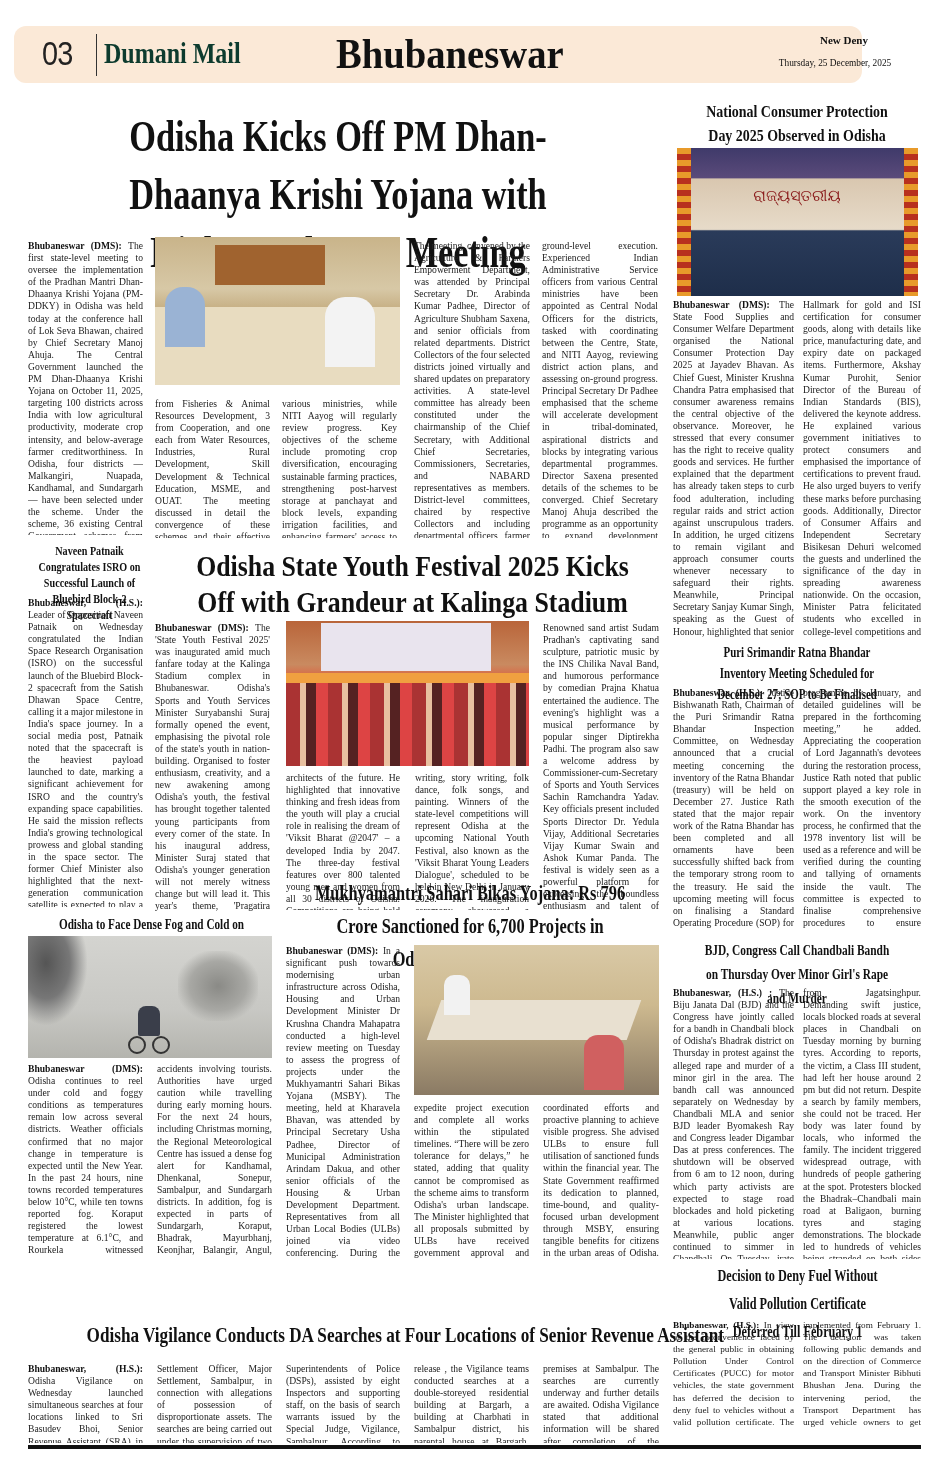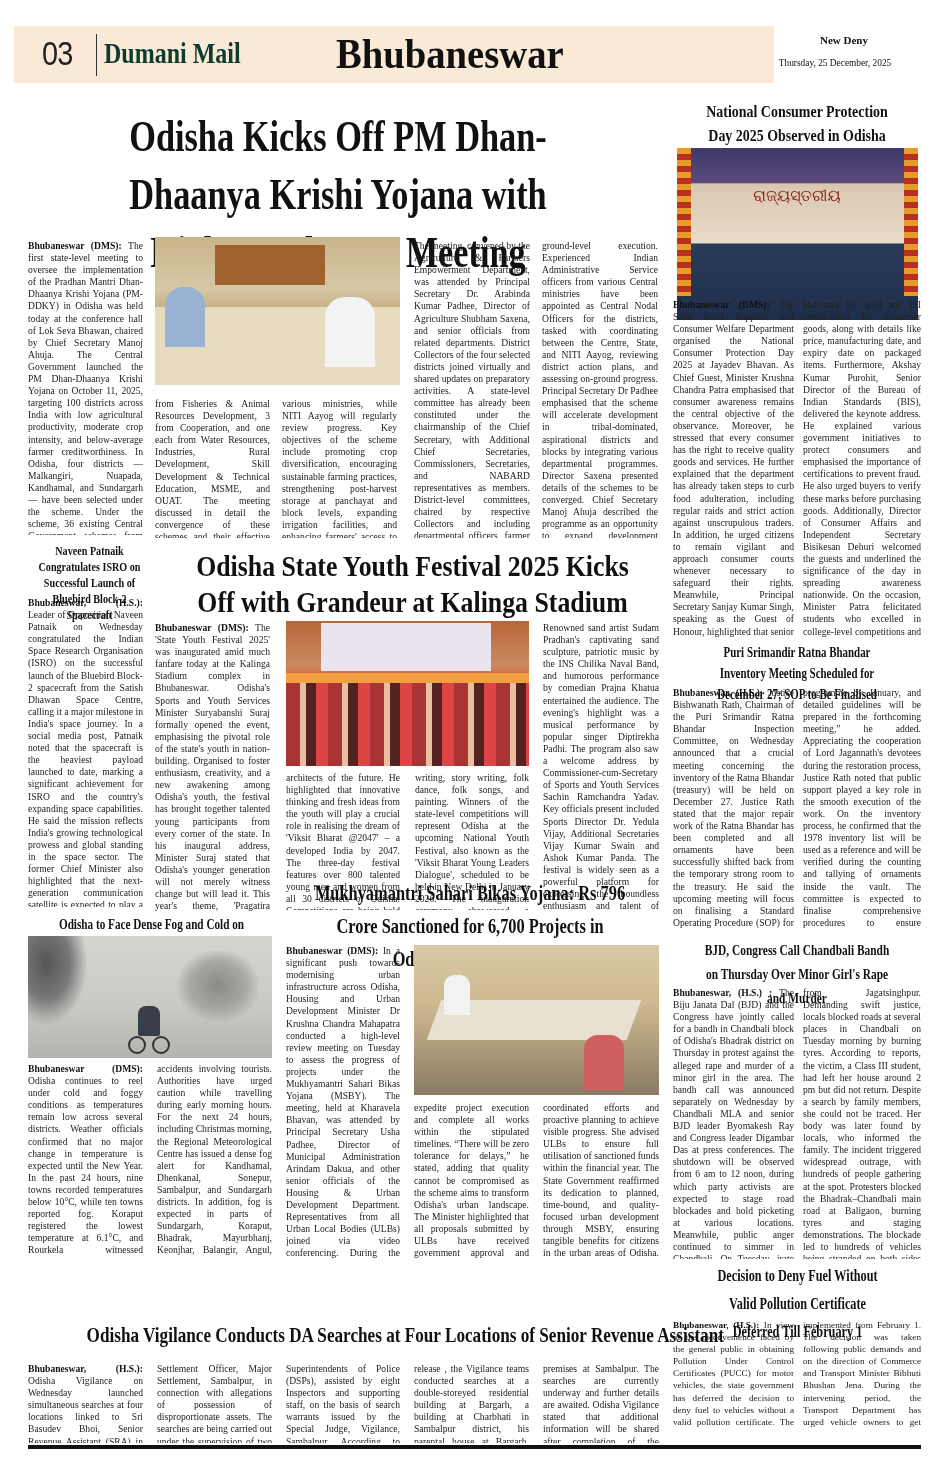--- a/index.html
+++ b/index.html
@@ -1,18 +1,18 @@
 <!DOCTYPE html>
 <html><head>
 <meta charset="utf-8">
 <style>
 *{box-sizing:border-box;margin:0;padding:0}
 body{width:945px;height:1473px;background:#fff;font-family:"Liberation Serif",serif;color:#111;position:relative;overflow:hidden}
 .abs{position:absolute}
-.masthead{left:14px;top:26px;width:760px;height:57px;background:#fbe9d7;}
+.masthead{left:14px;top:26px;width:848px;height:57px;background:#fbe9d7;border-radius:12px;}
 .pg{left:28px;top:8px;font-size:34px;font-family:"Liberation Sans",sans-serif;font-weight:300;color:#222;letter-spacing:-1px;transform:scaleX(.85);transform-origin:left}
 .vbar{left:82px;top:8px;width:1px;height:42px;background:#333}
 .paper{left:90px;top:10px;font-size:30px;font-weight:bold;color:#0d3b2e;font-family:"Liberation Serif",serif;transform:scaleX(.8);transform-origin:left;white-space:nowrap}
 .city{left:322px;top:4px;font-size:42px;font-weight:bold;color:#111;transform:scaleX(.92);transform-origin:left;white-space:nowrap}
 .loc{left:760px;top:8px;width:140px;text-align:center;font-size:11px;font-weight:bold}
 .date{left:736px;top:30px;width:170px;text-align:center;font-size:11px;transform:scaleX(.85)}
 h1,h2,h3{font-weight:bold;text-align:center;line-height:1.05}
 .hmain{left:18px;top:108px;width:640px;font-size:44px;line-height:58px;font-family:"Liberation Serif",serif;transform:scaleX(.78);transform-origin:center}
 .col{font-size:10px;line-height:12.1px;text-align:justify;color:#222}
 .col b{color:#111}
@@ -39,21 +39,21 @@
   <div class="abs" style="left:0;top:70px;width:245px;height:78px;background:#e8dcc0"></div>
   <div class="abs" style="left:10px;top:50px;width:40px;height:60px;background:#9ab3d4;border-radius:18px 18px 0 0"></div>
   <div class="abs" style="left:170px;top:60px;width:50px;height:70px;background:#f3f3f3;border-radius:20px 20px 0 0"></div>
 </div>
 <div class="abs col" style="left:155px;top:398px;width:115px;height:140px;font-size:9.6px;overflow:hidden">from Fisheries &amp; Animal Resources Development, 3 from Cooperation, and one each from Water Resources, Industries, Rural Development, Skill Development &amp; Technical Education, MSME, and OUAT. The meeting discussed in detail the convergence of these schemes and their effective implementation. The Agriculture &amp; Farmers' Welfare Ministry of the Government of India will play a key coordinating role with</div>
 <div class="abs col" style="left:282px;top:398px;width:115px;height:140px;font-size:9.6px;overflow:hidden">various ministries, while NITI Aayog will regularly review progress. Key objectives of the scheme include promoting crop diversification, encouraging sustainable farming practices, strengthening post-harvest storage at panchayat and block levels, expanding irrigation facilities, and enhancing farmers' access to long- and short-term credit to boost their economic growth.</div>
 <div class="abs col" style="left:414px;top:240px;width:116px;height:298px;font-size:9.6px;overflow:hidden">The meeting, convened by the Agriculture &amp; Farmers Empowerment Department, was attended by Principal Secretary Dr. Arabinda Kumar Padhee, Director of Agriculture Shubham Saxena, and senior officials from related departments. District Collectors of the four selected districts joined virtually and shared updates on preparatory activities. A state-level committee has already been constituted under the chairmanship of the Chief Secretary, with Additional Chief Secretaries, Commissioners, Secretaries, and NABARD representatives as members. District-level committees, chaired by respective Collectors and including departmental officers, farmer representatives, and other stakeholders, have also been formed. The state committee will regularly monitor implementation, while district committees will oversee</div>
 <div class="abs col" style="left:542px;top:240px;width:116px;height:298px;font-size:9.6px;overflow:hidden">ground-level execution. Experienced Indian Administrative Service officers from various Central ministries have been appointed as Central Nodal Officers for the districts, tasked with coordinating between the Centre, State, and NITI Aayog, reviewing district action plans, and assessing on-ground progress. Principal Secretary Dr Padhee emphasised that the scheme will accelerate development in tribal-dominated, aspirational districts and blocks by integrating various departmental programmes. Director Saxena presented details of the schemes to be converged. Chief Secretary Manoj Ahuja described the programme as an opportunity to expand development activities in the targeted districts and sought full cooperation from Central secretaries, NITI Aayog, and state and district officials for its successful implementation.</div>
 
 <h2 class="abs" style="left:672px;top:100px;width:250px;font-size:17px;line-height:24px;transform:scaleX(.82);transform-origin:center">National Consumer Protection Day 2025 Observed in Odisha</h2>
-<div class="abs photo" style="left:677px;top:148px;width:241px;height:172px;background:linear-gradient(180deg,#3f3a6a 0%,#5a4a7a 20%,#d9c7b0 21%,#e7dbc9 55%,#2a3b5a 56%,#1e2e4a 100%)">
+<div class="abs photo" style="left:677px;top:148px;width:241px;height:148px;background:linear-gradient(180deg,#3f3a6a 0%,#5a4a7a 20%,#d9c7b0 21%,#e7dbc9 55%,#2a3b5a 56%,#1e2e4a 100%)">
   <div class="abs" style="left:60px;top:38px;width:120px;text-align:center;font-size:16px;color:#8a1a1a;font-family:'DejaVu Sans',sans-serif">ରାଜ୍ୟସ୍ତରୀୟ</div>
   <div class="abs" style="left:0;top:0;width:14px;height:148px;background:repeating-linear-gradient(180deg,#e89a2a 0 6px,#b8301e 6px 12px)"></div>
   <div class="abs" style="right:0;top:0;width:14px;height:148px;background:repeating-linear-gradient(180deg,#e89a2a 0 6px,#b8301e 6px 12px)"></div>
 </div>
 <div class="abs col" style="left:673px;top:299px;width:121px;height:340px;font-size:9.6px;overflow:hidden"><b>Bhubaneswar (DMS):</b> The State Food Supplies and Consumer Welfare Department organised the National Consumer Protection Day 2025 at Jayadev Bhavan. As Chief Guest, Minister Krushna Chandra Patra emphasised that consumer awareness remains the central objective of the observance. Moreover, he stressed that every consumer has the right to receive quality goods and services. He further explained that the department has already taken steps to curb food adulteration, including regular raids and strict action against unscrupulous traders. In addition, he urged citizens to remain vigilant and approach consumer courts whenever necessary to safeguard their rights. Meanwhile, Principal Secretary Sanjay Kumar Singh, speaking as the Guest of Honour, highlighted that senior officials regularly visit districts to check food quality at the grassroots level. He also advised consumers to look for government-issued quality certifications such as BIS</div>
 <div class="abs col" style="left:803px;top:299px;width:118px;height:340px;font-size:9.6px;overflow:hidden">Hallmark for gold and ISI certification for consumer goods, along with details like price, manufacturing date, and expiry date on packaged items. Furthermore, Akshay Kumar Purohit, Senior Director of the Bureau of Indian Standards (BIS), delivered the keynote address. He explained various government initiatives to protect consumers and emphasised the importance of certifications to prevent fraud. He also urged buyers to verify these marks before purchasing goods. Additionally, Director of Consumer Affairs and Independent Secretary Bisikesan Dehuri welcomed the guests and underlined the significance of the day in spreading awareness nationwide. On the occasion, Minister Patra felicitated students who excelled in college-level competitions and unveiled the monthly magazine “Consumer Barta.” A short play titled “E-Nyay: Samayara Swara” was also staged. Finally, Secretary Manoj Kumar Pattnayak concluded the programme with a vote of thanks.</div>
 
 <h3 class="abs" style="left:22px;top:543px;width:135px;font-size:13px;line-height:16px;transform:scaleX(.78);transform-origin:center">Naveen Patnaik Congratulates ISRO on Successful Launch of Bluebird Block-2 Spacecraft</h3>
 <div class="abs col" style="left:28px;top:597px;width:115px;height:310px;font-size:9.6px;overflow:hidden"><b>Bhubaneswar, (H.S.):</b> Leader of Opposition Naveen Patnaik on Wednesday congratulated the Indian Space Research Organisation (ISRO) on the successful launch of the Bluebird Block-2 spacecraft from the Satish Dhawan Space Centre, calling it a major milestone in India's space journey. In a social media post, Patnaik noted that the spacecraft is the heaviest payload launched to date, marking a significant achievement for ISRO and the country's expanding space capabilities. He said the mission reflects India's growing technological prowess and global standing in the space sector. The former Chief Minister also highlighted that the next-generation communication satellite is expected to play a transformative role in enhancing cellular broadband connectivity worldwide, further strengthening India's contribution to global communication infrastructure.</div>
 

